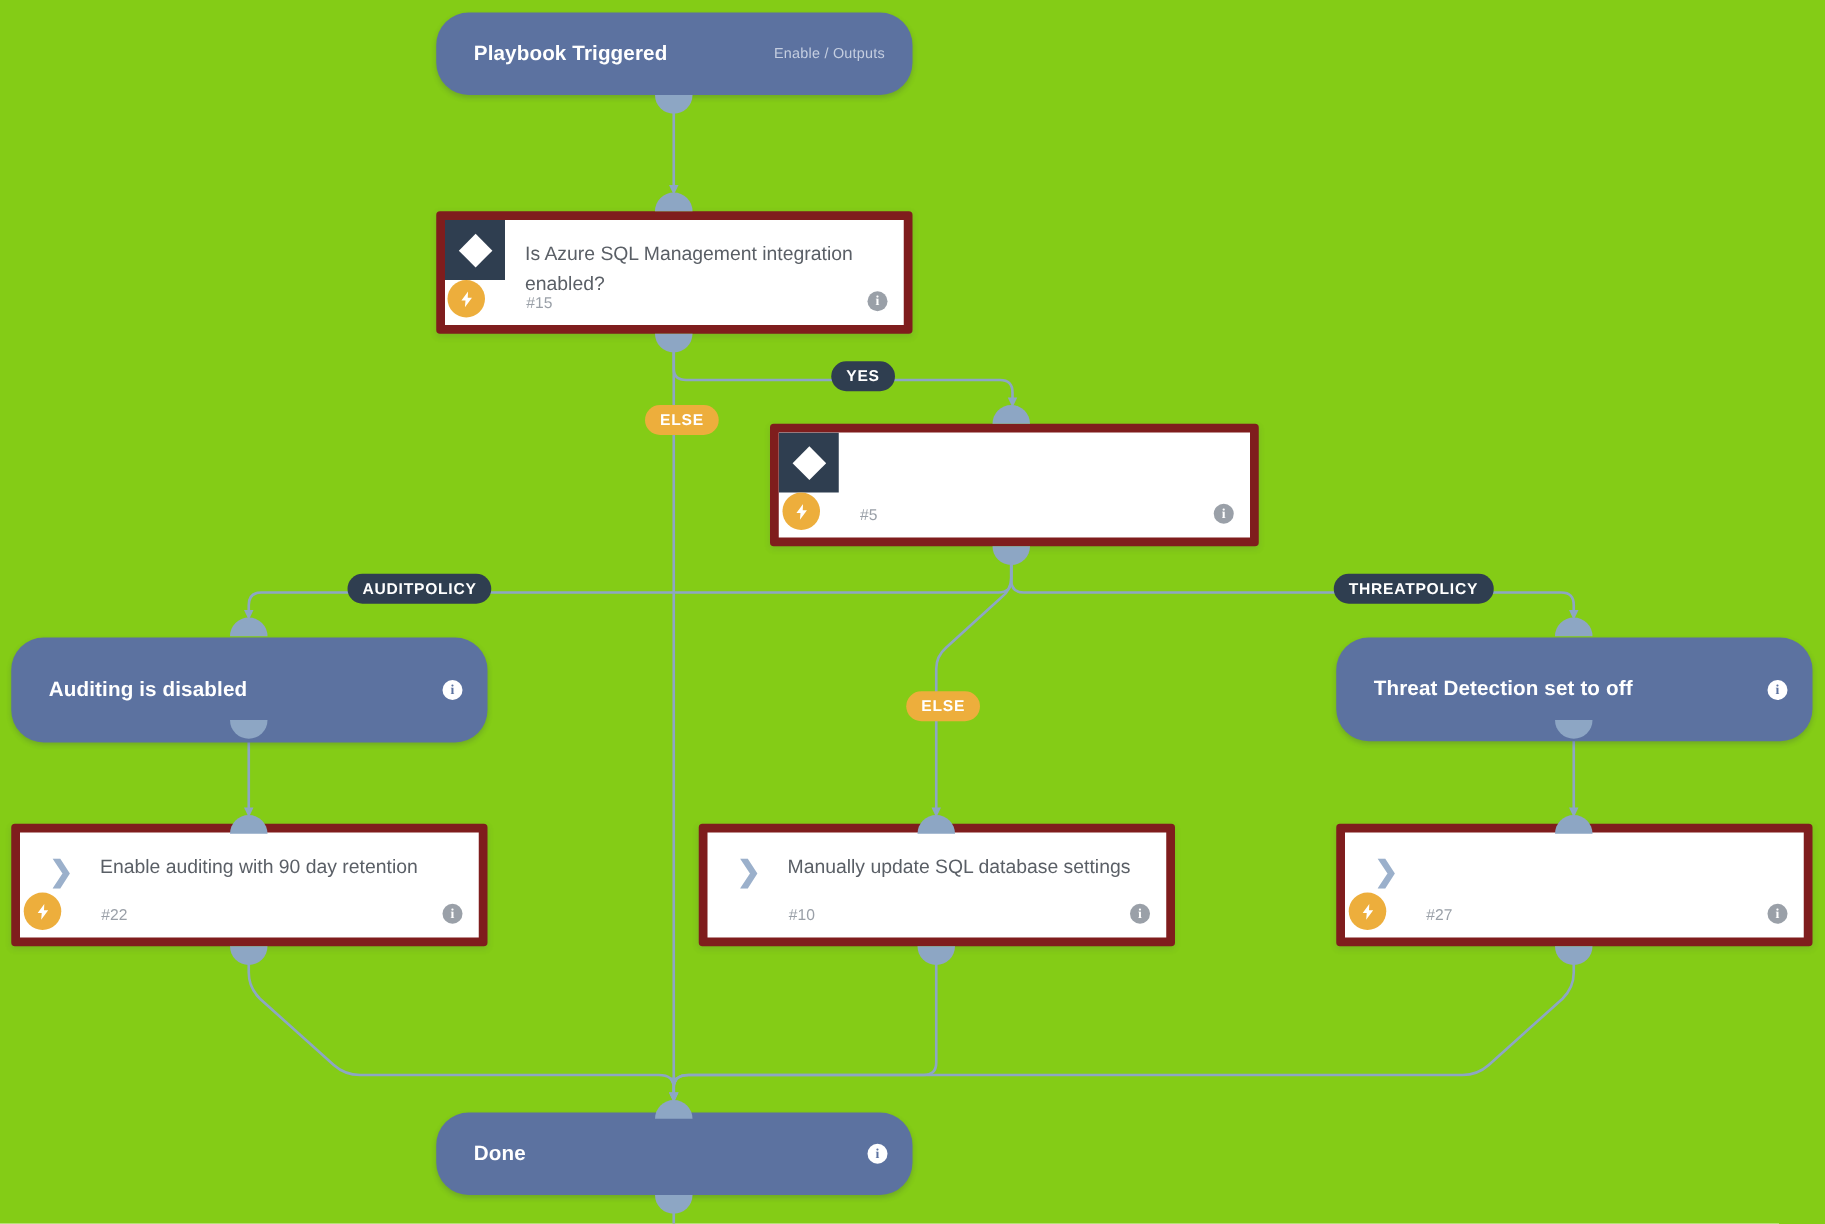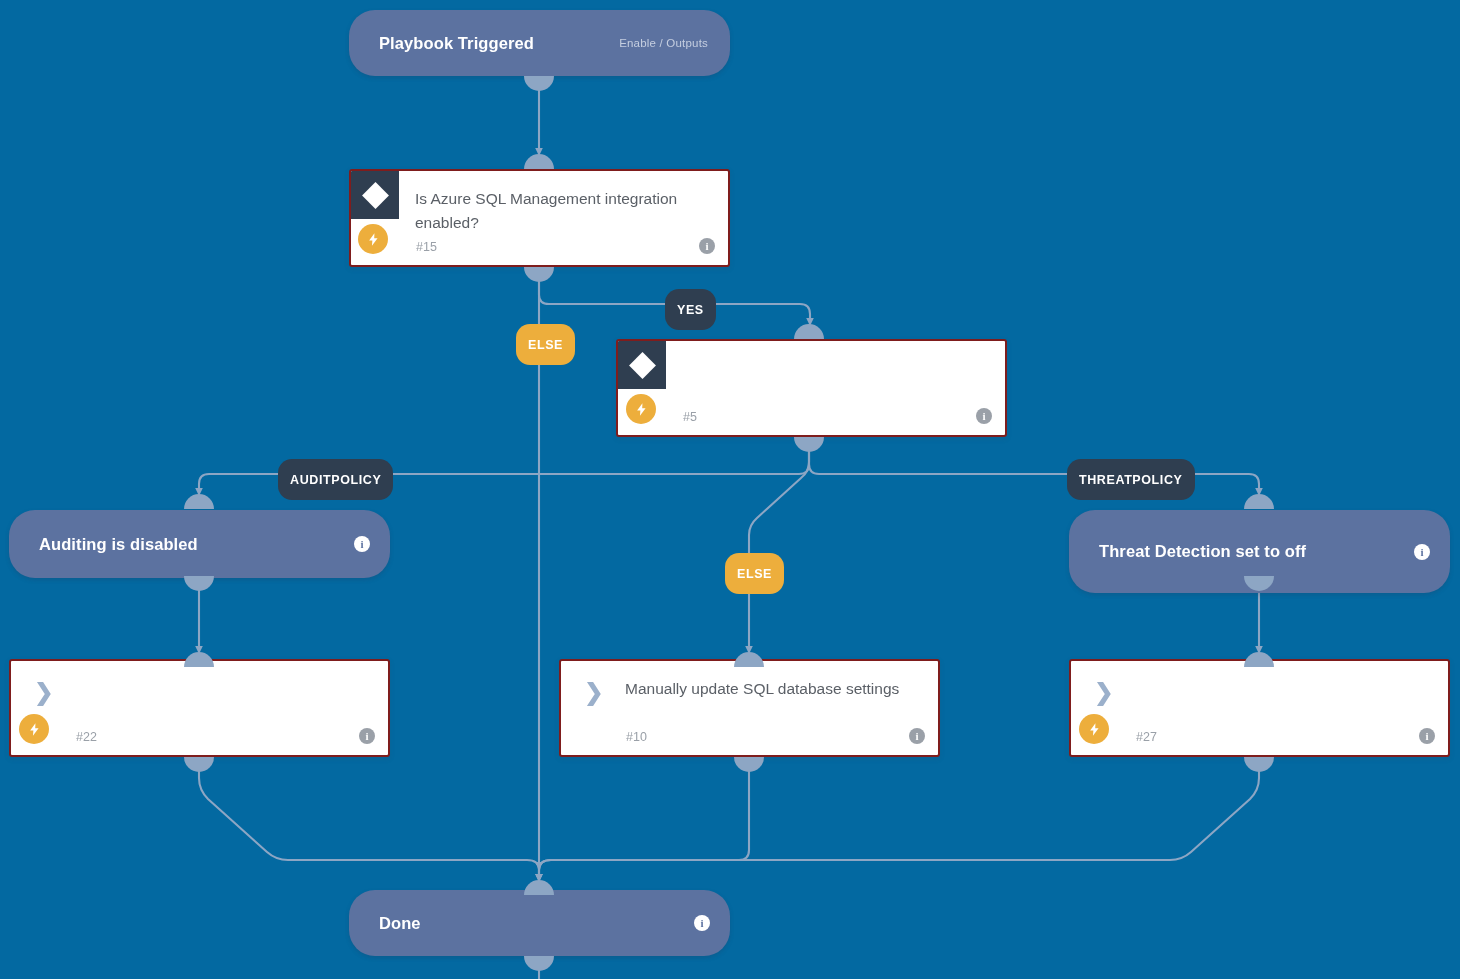--- a/index.html
+++ b/index.html
@@ -5,21 +5,21 @@
   * { box-sizing: border-box; }
   html, body {
     margin: 0; padding: 0;
     background: #ffffff;
     font-family: "Liberation Sans", sans-serif;
   }
   #canvas {
     position: relative;
     width: 1460px;
     height: 979px;
-    background: #0369a1;
+    background: #84cc16;
     overflow: hidden;
     padding-left: 20px;
   }
   #edges {
     position: absolute;
     left: 0; top: 0;
     width: 1460px; height: 979px;
     pointer-events: none;
   }
 
@@ -54,21 +54,21 @@
     white-space: nowrap;
     letter-spacing: .2px;
   }
   .pill .info {
     margin-right: 20px;
   }
 
   
   .card {
     background: #ffffff;
-    border: 2px solid #7f1d1d;
+    border: 7px solid #7f1d1d;
     border-radius: 3px;
     box-shadow: 0 2px 5px rgba(60,70,90,0.16);
     overflow: hidden;
   }
   .card-body {
     position: relative;
     height: 100%;
   }
   .card-title {
     position: absolute;
@@ -167,21 +167,21 @@
     z-index: 9;
     border-radius: 14px;
     font-size: 12.5px;
     font-weight: bold;
     letter-spacing: .6px;
     color: #ffffff;
     display: flex;
     align-items: center;
     justify-content: center;
     padding: 0 12px;
-    height: 41px;
+    height: 24px;
     white-space: nowrap;
   }
   .elabel.dark  { background: #2f3e50; }
   .elabel.amber { background: #edae3c; }
 </style>
 </head>
 <body>
 
 <div id="canvas">
 
@@ -271,37 +271,38 @@
     <span>AUDITPOLICY</span>
   </div>
   <div class="elabel dark" style="left:1067px; top:459px;">
     <span>THREATPOLICY</span>
   </div>
   <div class="elabel amber" style="left:725px; top:553px;">
     <span>ELSE</span>
   </div>
 
   <div class="port in" style="left:184px; top:494px;"></div>
-  <div class="node pill" style="left:9px; top:510px; width:381px; height:68px;">
+  <div class="node pill" style="left:9px; top:510px; width:381px; height:84px;">
     <span class="pill-title">Auditing is disabled</span>
     <span class="info">i</span>
   </div>
   <div class="port out" style="left:184px; top:576px;"></div>
 
   <div class="port in" style="left:1244px; top:494px;"></div>
   <div class="node pill" style="left:1069px; top:510px; width:381px; height:83px;">
     <span class="pill-title">Threat Detection set to off</span>
     <span class="info">i</span>
   </div>
   <div class="port out" style="left:1244px; top:576px;"></div>
 
   <div class="port in" style="left:184px; top:652px;"></div>
   <div class="node card" style="left:9px; top:659px; width:381px; height:98px;">
     <div class="card-body">
       <div class="chevron">❯</div>
+      <div class="card-title">Enable auditing with 90 day retention</div>
       <div class="card-num">#22</div>
       <span class="info-grey">i</span>
     </div>
   </div>
   <div class="bolt" style="left:19px; top:714px;">
     <svg width="15" height="15" viewBox="0 0 24 24" aria-hidden="true">
       <path d="M13.5 2 L5 13.5 h5.2 L9.5 22 L18.5 10 h-5.4 z" fill="#ffffff"></path>
     </svg>
   </div>
   <div class="port out" style="left:184px; top:757px;"></div>

